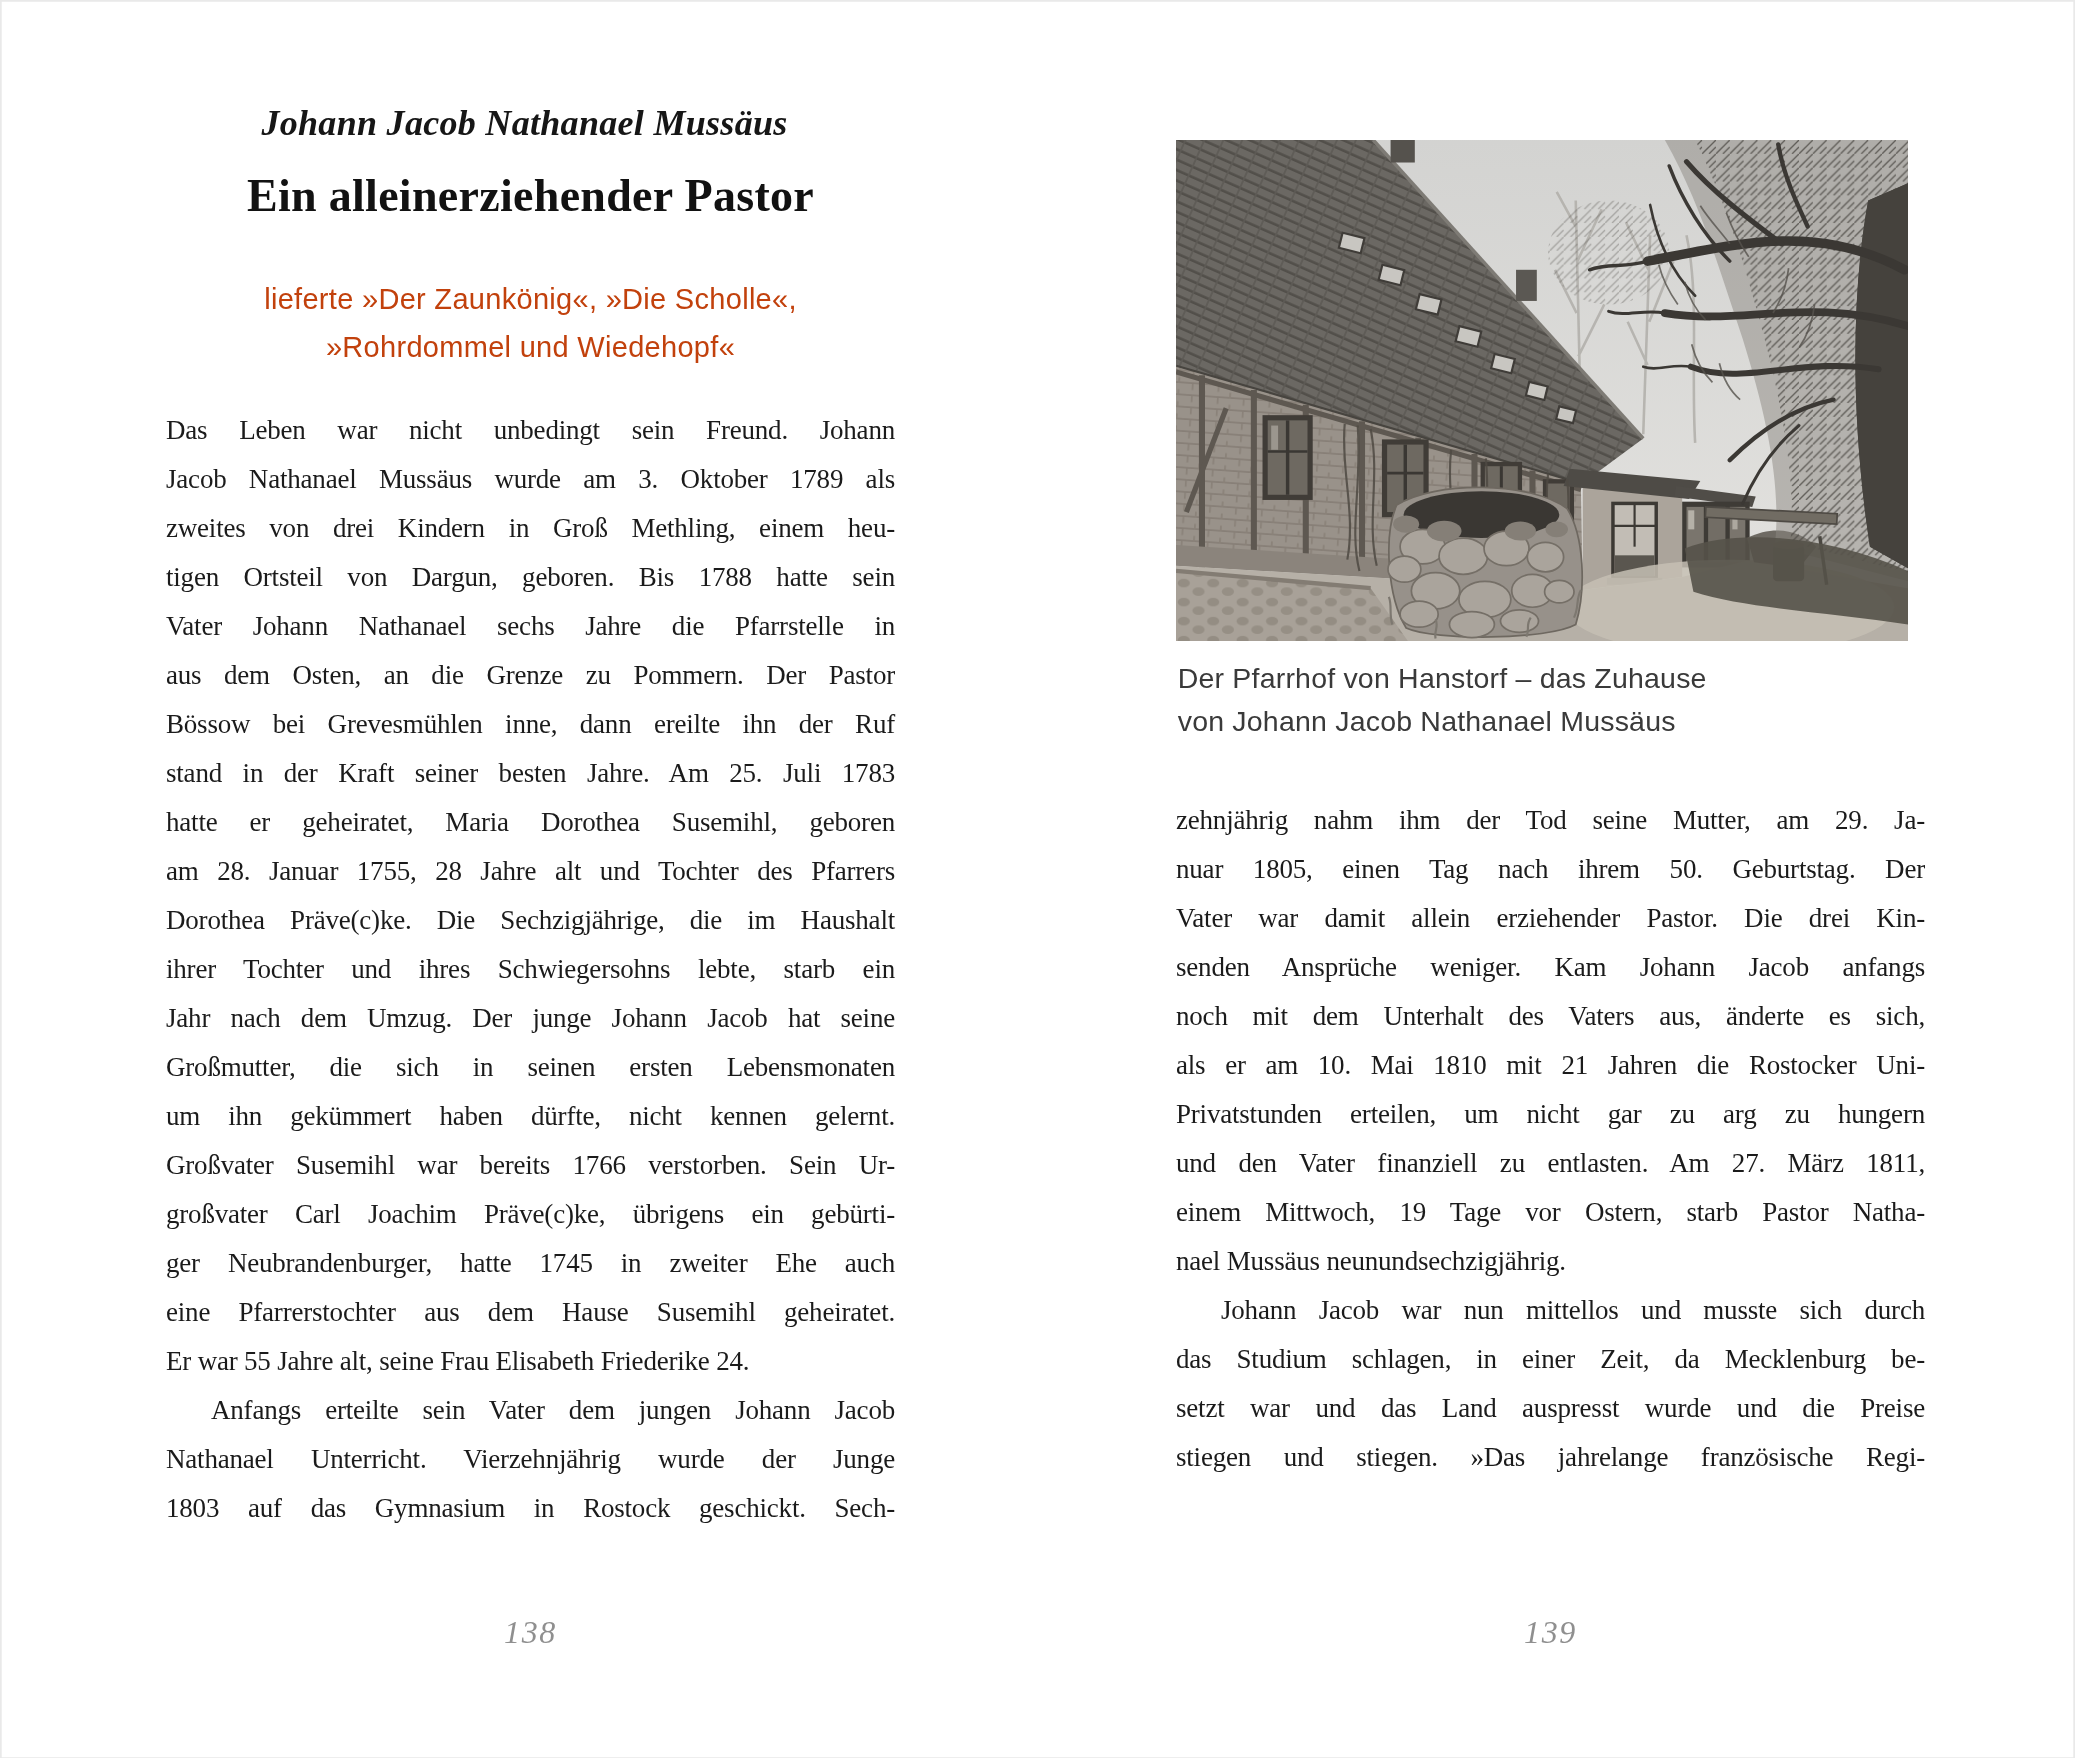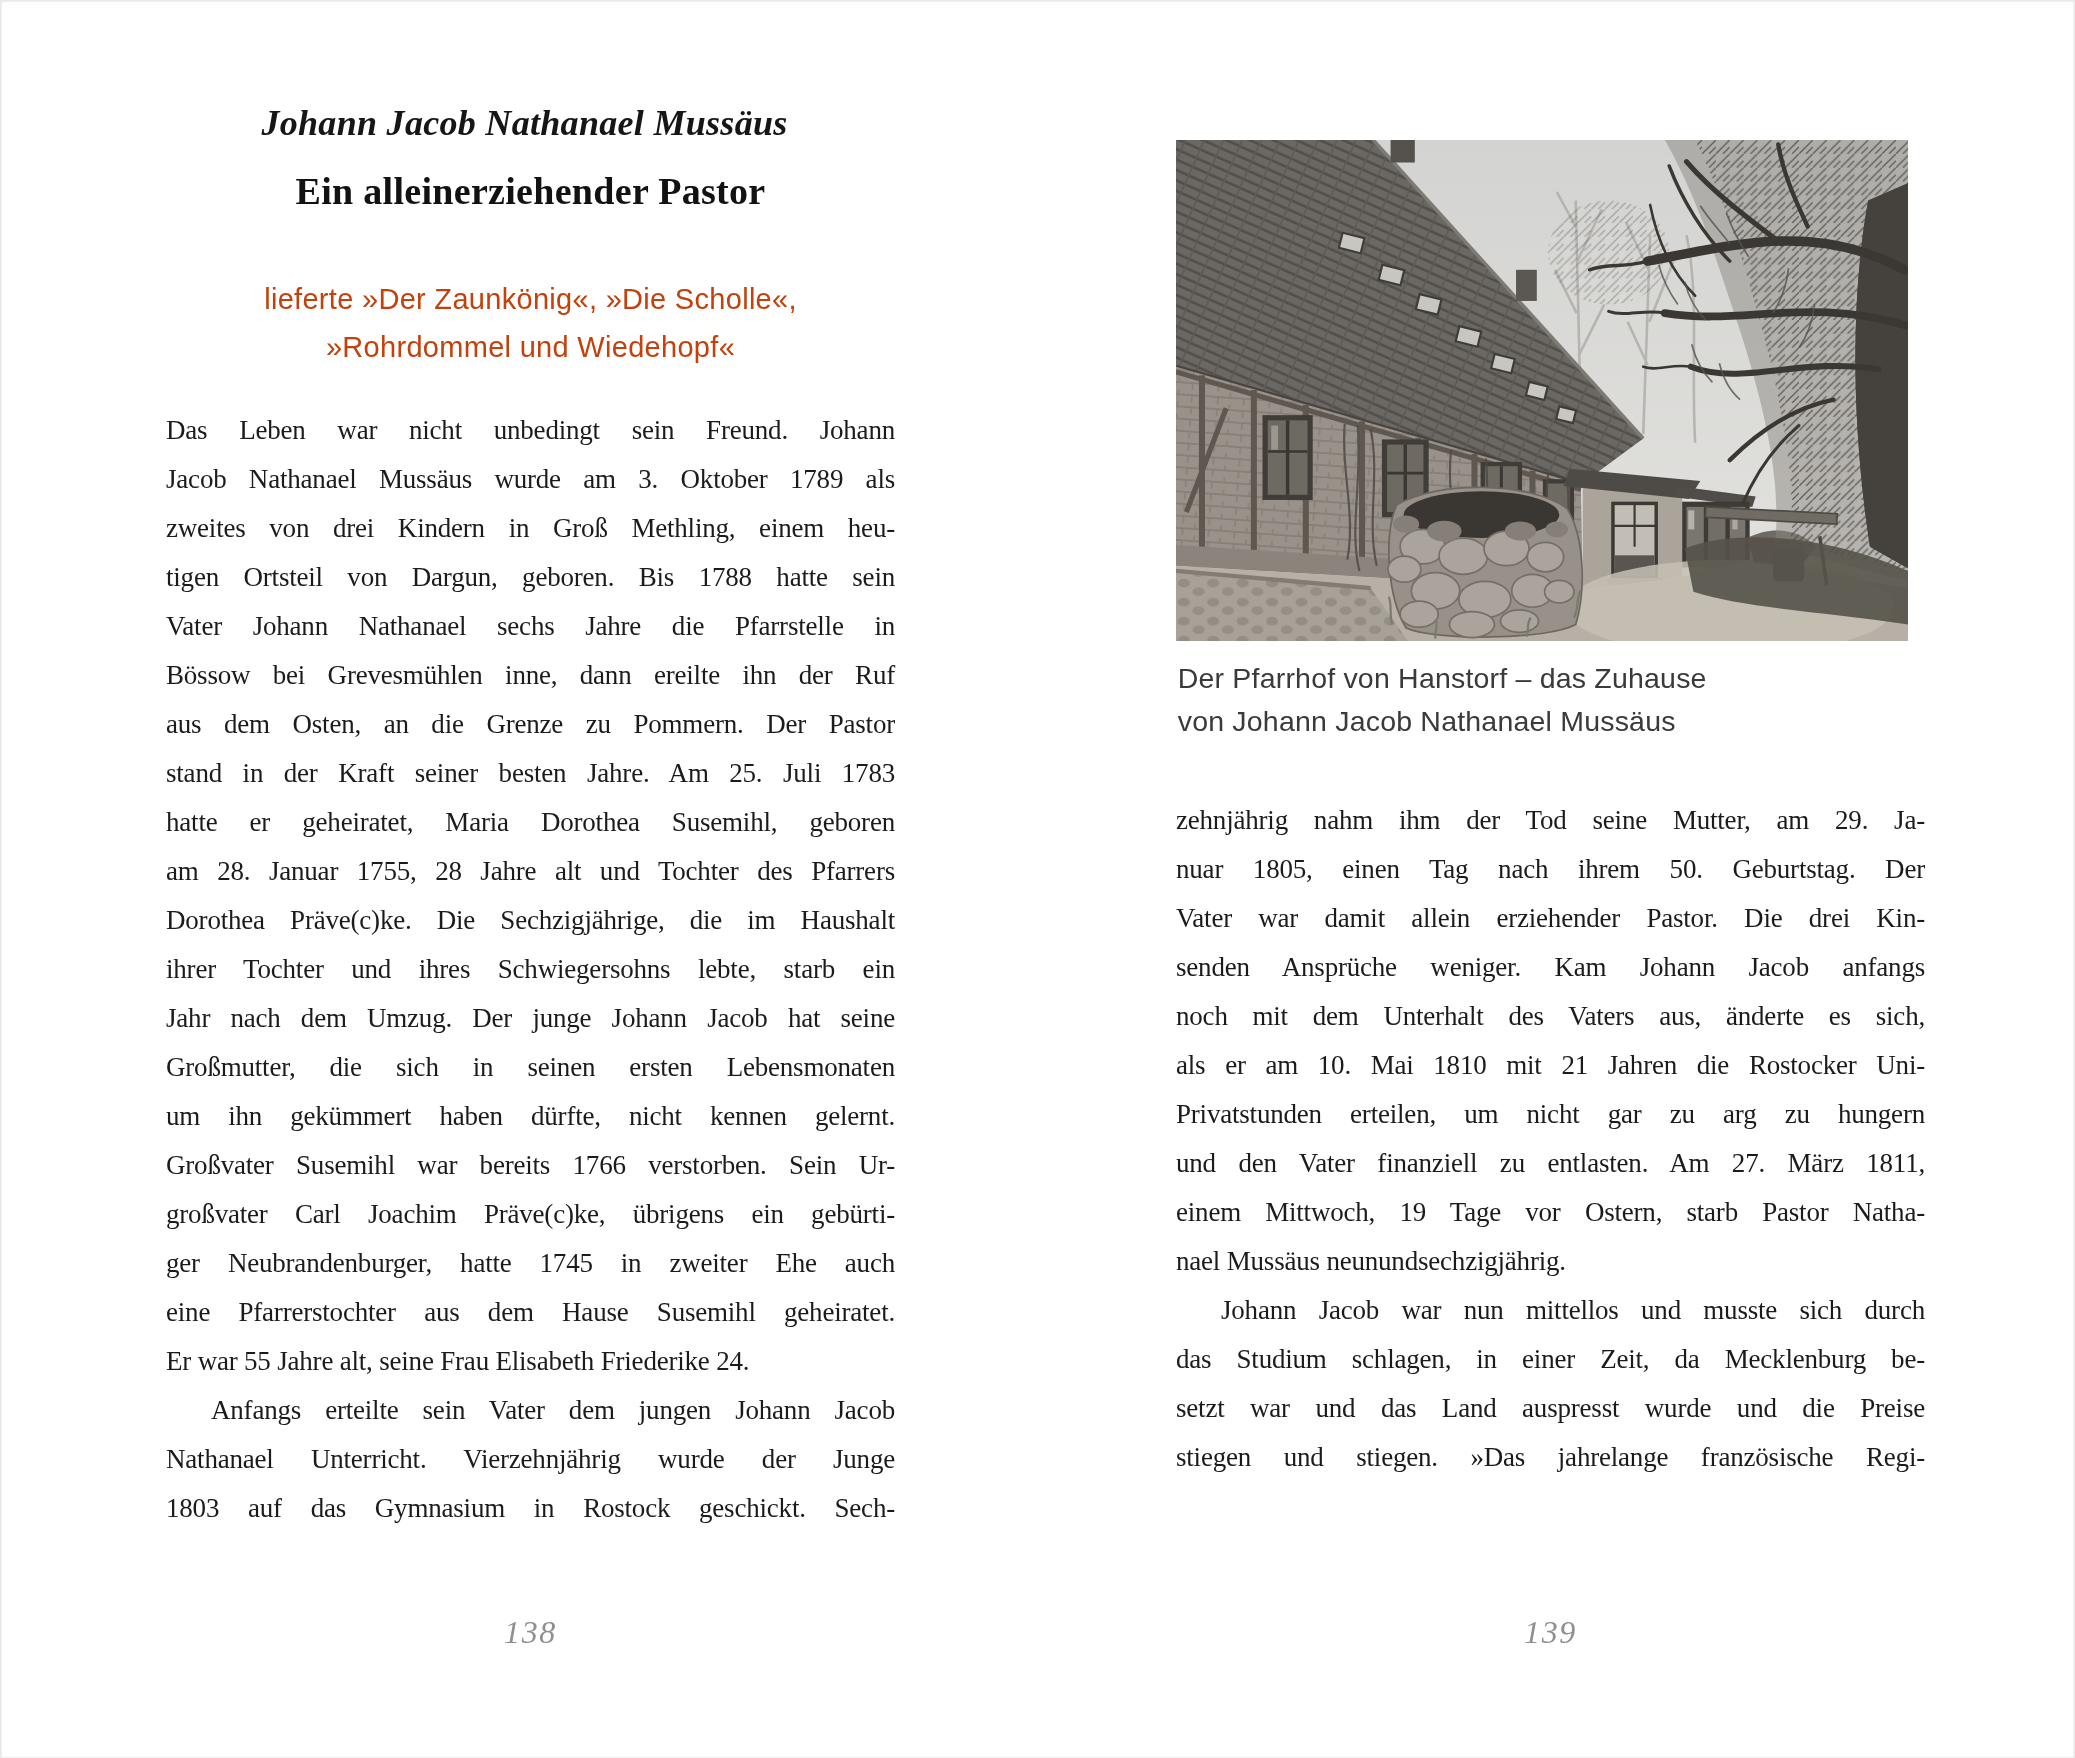--- a/index.html
+++ b/index.html
@@ -7,21 +7,21 @@
         box-shadow:inset 0 0 0 1.7px #e9e9e9;font-family:"Liberation Serif",serif;color:#1b1b1b;}
 
   
   .pcol{position:absolute;top:0;}
   #left-col{left:166px;width:729px;}
   #right-col{left:1176px;width:749px;}
 
   .kicker{position:absolute;left:0;right:12px;top:102px;text-align:center;
           font-style:italic;font-weight:bold;font-size:36px;letter-spacing:0.3px;color:#161616;}
   .chapter-title{position:absolute;left:0;right:0;top:169px;text-align:center;
-          font-weight:bold;font-size:38px;letter-spacing:0.3px;color:#121212;}
+          font-weight:bold;font-size:46px;letter-spacing:0.3px;color:#121212;}
   .subtitle{position:absolute;left:0;right:0;top:275px;text-align:center;
           font-family:"Liberation Sans",sans-serif;font-size:29px;line-height:48px;
           color:#c2410c;letter-spacing:0.3px;}
 
   .bodytext{position:absolute;left:0;right:0;font-size:27px;letter-spacing:-0.2px;}
   #left-body{top:406px;}
   #right-body{top:796px;}
   .bline{line-height:49px;height:49px;text-align:justify;white-space:normal;}
   .bline.just{text-align-last:justify;}
   .bline.ind{text-indent:45px;}
@@ -47,22 +47,22 @@
     <div class="subtitle">
       <div>lieferte »Der Zaunkönig«, »Die Scholle«,</div>
       <div>»Rohrdommel und Wiedehopf«</div>
     </div>
     <div class="bodytext" id="left-body">
         <div class="bline just">Das Leben war nicht unbedingt sein Freund. Johann</div>
         <div class="bline just">Jacob Nathanael Mussäus wurde am 3. Oktober 1789 als</div>
         <div class="bline just">zweites von drei Kindern in Groß Methling, einem heu-</div>
         <div class="bline just">tigen Ortsteil von Dargun, geboren. Bis 1788 hatte sein</div>
         <div class="bline just">Vater Johann Nathanael sechs Jahre die Pfarrstelle in</div>
+        <div class="bline just">aus dem Osten, an die Grenze zu Pommern. Der Pastor</div>
         <div class="bline just">Bössow bei Grevesmühlen inne, dann ereilte ihn der Ruf</div>
-        <div class="bline just">aus dem Osten, an die Grenze zu Pommern. Der Pastor</div>
         <div class="bline just">stand in der Kraft seiner besten Jahre. Am 25. Juli 1783</div>
         <div class="bline just">hatte er geheiratet, Maria Dorothea Susemihl, geboren</div>
         <div class="bline just">am 28. Januar 1755, 28 Jahre alt und Tochter des Pfarrers</div>
         <div class="bline just">Dorothea Präve(c)ke. Die Sechzigjährige, die im Haushalt</div>
         <div class="bline just">ihrer Tochter und ihres Schwiegersohns lebte, starb ein</div>
         <div class="bline just">Jahr nach dem Umzug. Der junge Johann Jacob hat seine</div>
         <div class="bline just">Großmutter, die sich in seinen ersten Lebensmonaten</div>
         <div class="bline just">um ihn gekümmert haben dürfte, nicht kennen gelernt.</div>
         <div class="bline just">Großvater Susemihl war bereits 1766 verstorben. Sein Ur-</div>
         <div class="bline just">großvater Carl Joachim Präve(c)ke, übrigens ein gebürti-</div>

